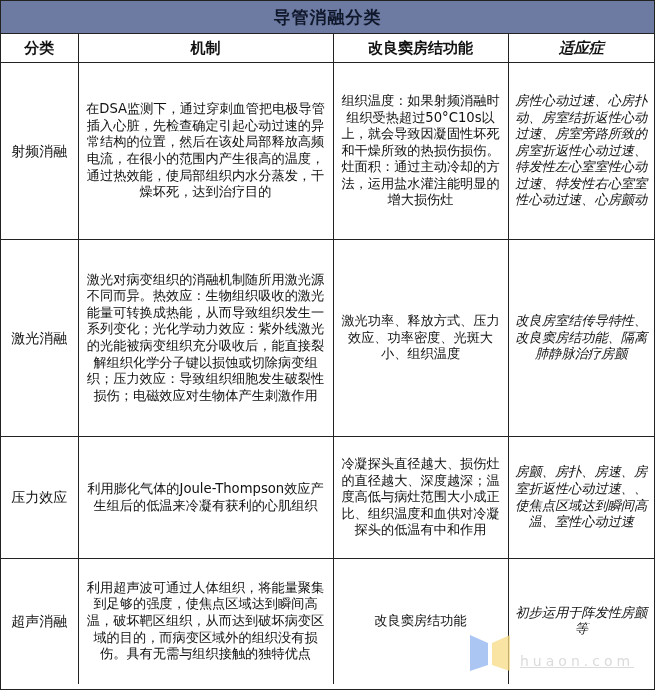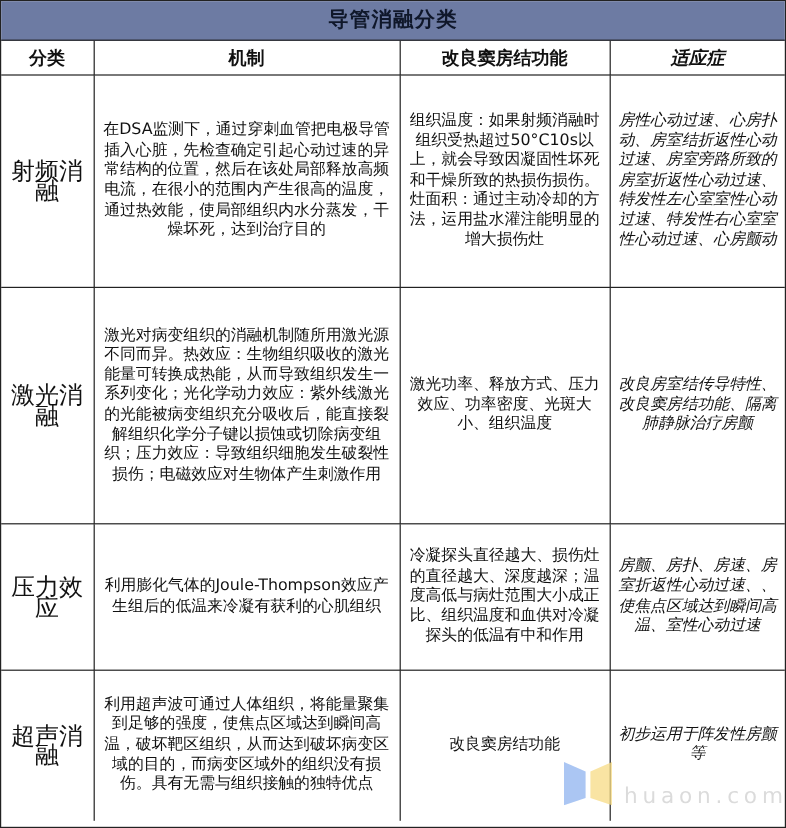--- a/index.html
+++ b/index.html
@@ -11,32 +11,32 @@
       line-height: 32px; font-size: 17px; font-weight: bold; letter-spacing: 1px;
       border-bottom: 1px solid #222; }
     table { border-collapse: collapse; width: 653px; table-layout: fixed; }
     td, th { border: 1px solid #222; padding: 0 4px; text-align: center;
       vertical-align: middle; font-size: 13.2px; line-height: 16.6px; font-weight: normal; }
     tr:first-child th { border-top: none; }
     tr td:first-child, tr th:first-child { border-left: none; }
     tr td:last-child, tr th:last-child { border-right: none; font-style: italic; }
     tr:last-child td { border-bottom: none; }
     th { height: 28px; font-size: 15px; font-weight: bold; }
-    .c-cat { font-size: 20px; }
+    .c-cat { font-size: 14px; }
     .r1 { height: 177px; }
     .r2 { height: 197px; }
     .r3 { height: 122px; }
     .r4 { height: 125px; }
     .watermark { position: absolute; left: 470px; top: 625px; width: 180px; height: 50px;
       pointer-events: none; opacity: 0.75; }
     .wm-logo { position: absolute; left: 0; top: 4px; width: 40px; height: 42px; }
     .wm-text { position: absolute; left: 48px; top: 0; font-size: 22px; font-weight: bold;
       color: #c8c8c8; letter-spacing: 1px; }
-    .wm-url { position: absolute; left: 50px; top: 28px; font-size: 18px; color: #cfcfcf;
-      letter-spacing: 4px; font-family: "DejaVu Sans", sans-serif; }
+    .wm-url { position: absolute; left: 50px; top: 28px; font-size: 14px; color: #cfcfcf;
+      letter-spacing: 4px; font-family: "DejaVu Sans", sans-serif; text-decoration: underline; }
   </style>
 </head>
 <body>
 
 <div class="frame">
   <div class="title-bar">导管消融分类</div>
   <table>
     <colgroup>
       <col style="width:77px">
       <col style="width:255px">

